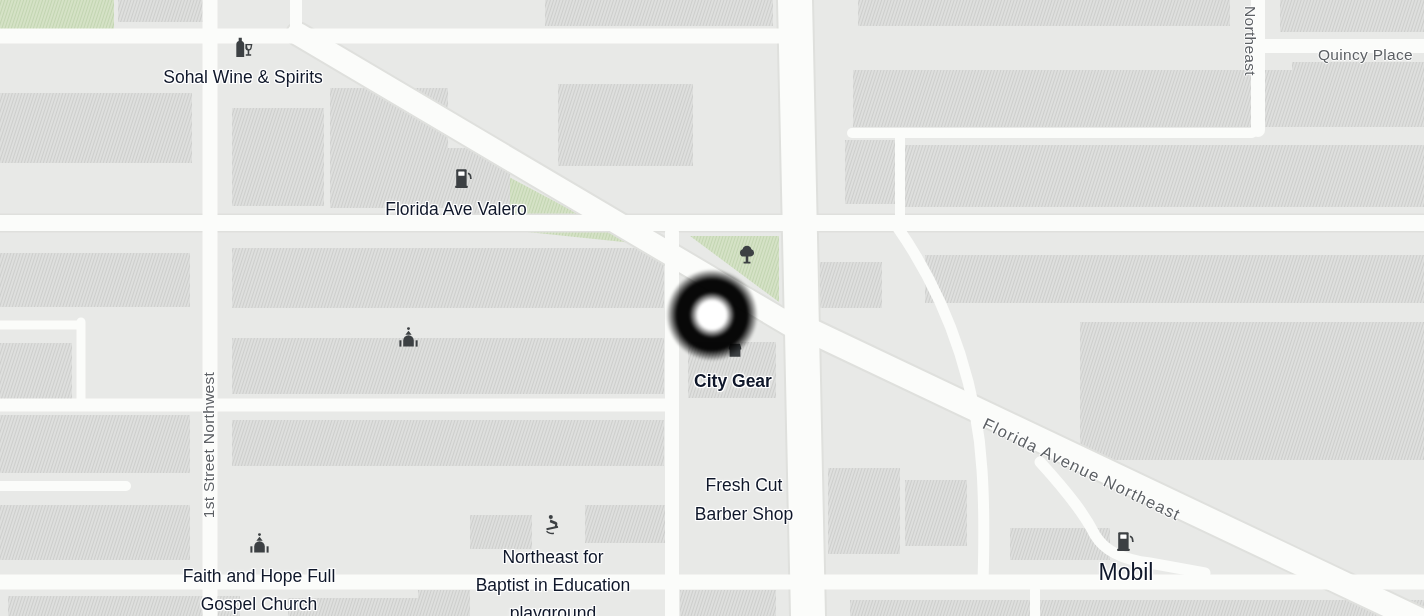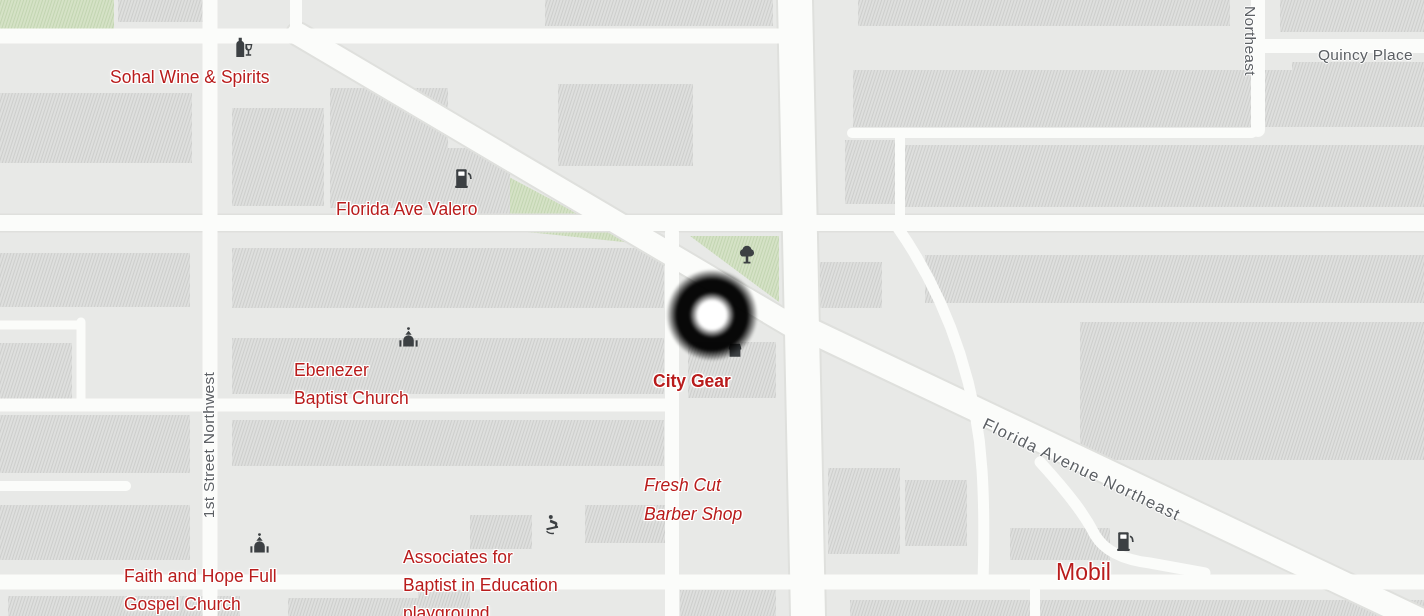--- a/index.html
+++ b/index.html
@@ -3,21 +3,21 @@
 <meta charset="utf-8">
 <style>
   html,body{margin:0;padding:0;background:#e8e9e7;}
   .map-viewport{
     position:relative;width:1424px;height:616px;overflow:hidden;
     font-family:"Liberation Sans",sans-serif;background:#e8e9e7;
   }
   .map-base{position:absolute;left:0;top:0;}
   .lbl{position:absolute;white-space:pre-line;}
   .poi-label{
-    color:#b91c1c;font-size:17.5px;line-height:28px;
+    color:#0f172a;font-size:17.5px;line-height:28px;text-align:center;
     text-shadow:1px 0 0 #fff,-1px 0 0 #fff,0 1px 0 #fff,0 -1px 0 #fff,
       1px 1px 0 #fff,-1px -1px 0 #fff,1px -1px 0 #fff,-1px 1px 0 #fff,0 0 4px #fff;
   }
   .street-label{
     color:#5c6064;font-size:15.5px;line-height:20px;text-align:center;letter-spacing:.3px;
     text-shadow:1px 0 0 rgba(255,255,255,.85),-1px 0 0 rgba(255,255,255,.85),
       0 1px 0 rgba(255,255,255,.85),0 -1px 0 rgba(255,255,255,.85),0 0 3px rgba(255,255,255,.9);
   }
   .icon{position:absolute;}
   .icon svg{display:block;}
@@ -194,27 +194,26 @@
       <path d="M7.3 19.2v-5.4a4.7 4.7 0 0 1 9.4 0v5.4H7.3z"></path>
       <rect x="3.9" y="13.6" width="1.8" height="5.6"></rect>
       <rect x="18.3" y="13.6" width="1.8" height="5.6"></rect>
     </svg>
   </div>
 
   <div class="lbl poi-label" style="left:110px;top:66px;width:266px;line-height:22px;">Sohal Wine &amp; Spirits</div>
 
   <div class="lbl poi-label" style="left:336px;top:198px;width:240px;line-height:22px;">Florida Ave Valero</div>
 
-  <div class="lbl poi-label" style="left:294px;top:356px;width:230px;"><span>Ebenezer</span><br><span>Baptist Church</span></div>
 
   <div class="lbl poi-label" style="left:653px;top:370px;width:160px;line-height:22px;font-weight:bold;">City Gear</div>
 
-  <div class="lbl poi-label" style="left:644px;top:471px;width:200px;line-height:29px;font-style:italic;"><span>Fresh Cut</span><br><span>Barber Shop</span></div>
+  <div class="lbl poi-label" style="left:644px;top:471px;width:200px;line-height:29px;"><span>Fresh Cut</span><br><span>Barber Shop</span></div>
 
   <div class="lbl poi-label" style="left:124px;top:562px;width:270px;"><span>Faith and Hope Full</span><br><span>Gospel Church</span></div>
 
-  <div class="lbl poi-label" style="left:403px;top:543px;width:300px;"><span>Associates for</span><br><span>Baptist in Education</span><br><span>playground</span></div>
+  <div class="lbl poi-label" style="left:403px;top:543px;width:300px;"><span>Northeast for</span><br><span>Baptist in Education</span><br><span>playground</span></div>
 
   <div class="lbl poi-label" style="left:1056px;top:560px;width:140px;font-size:23px;line-height:24px;">Mobil</div>
 
   <div class="marker-ring"></div>
 
 </div>
 
 </body></html>

